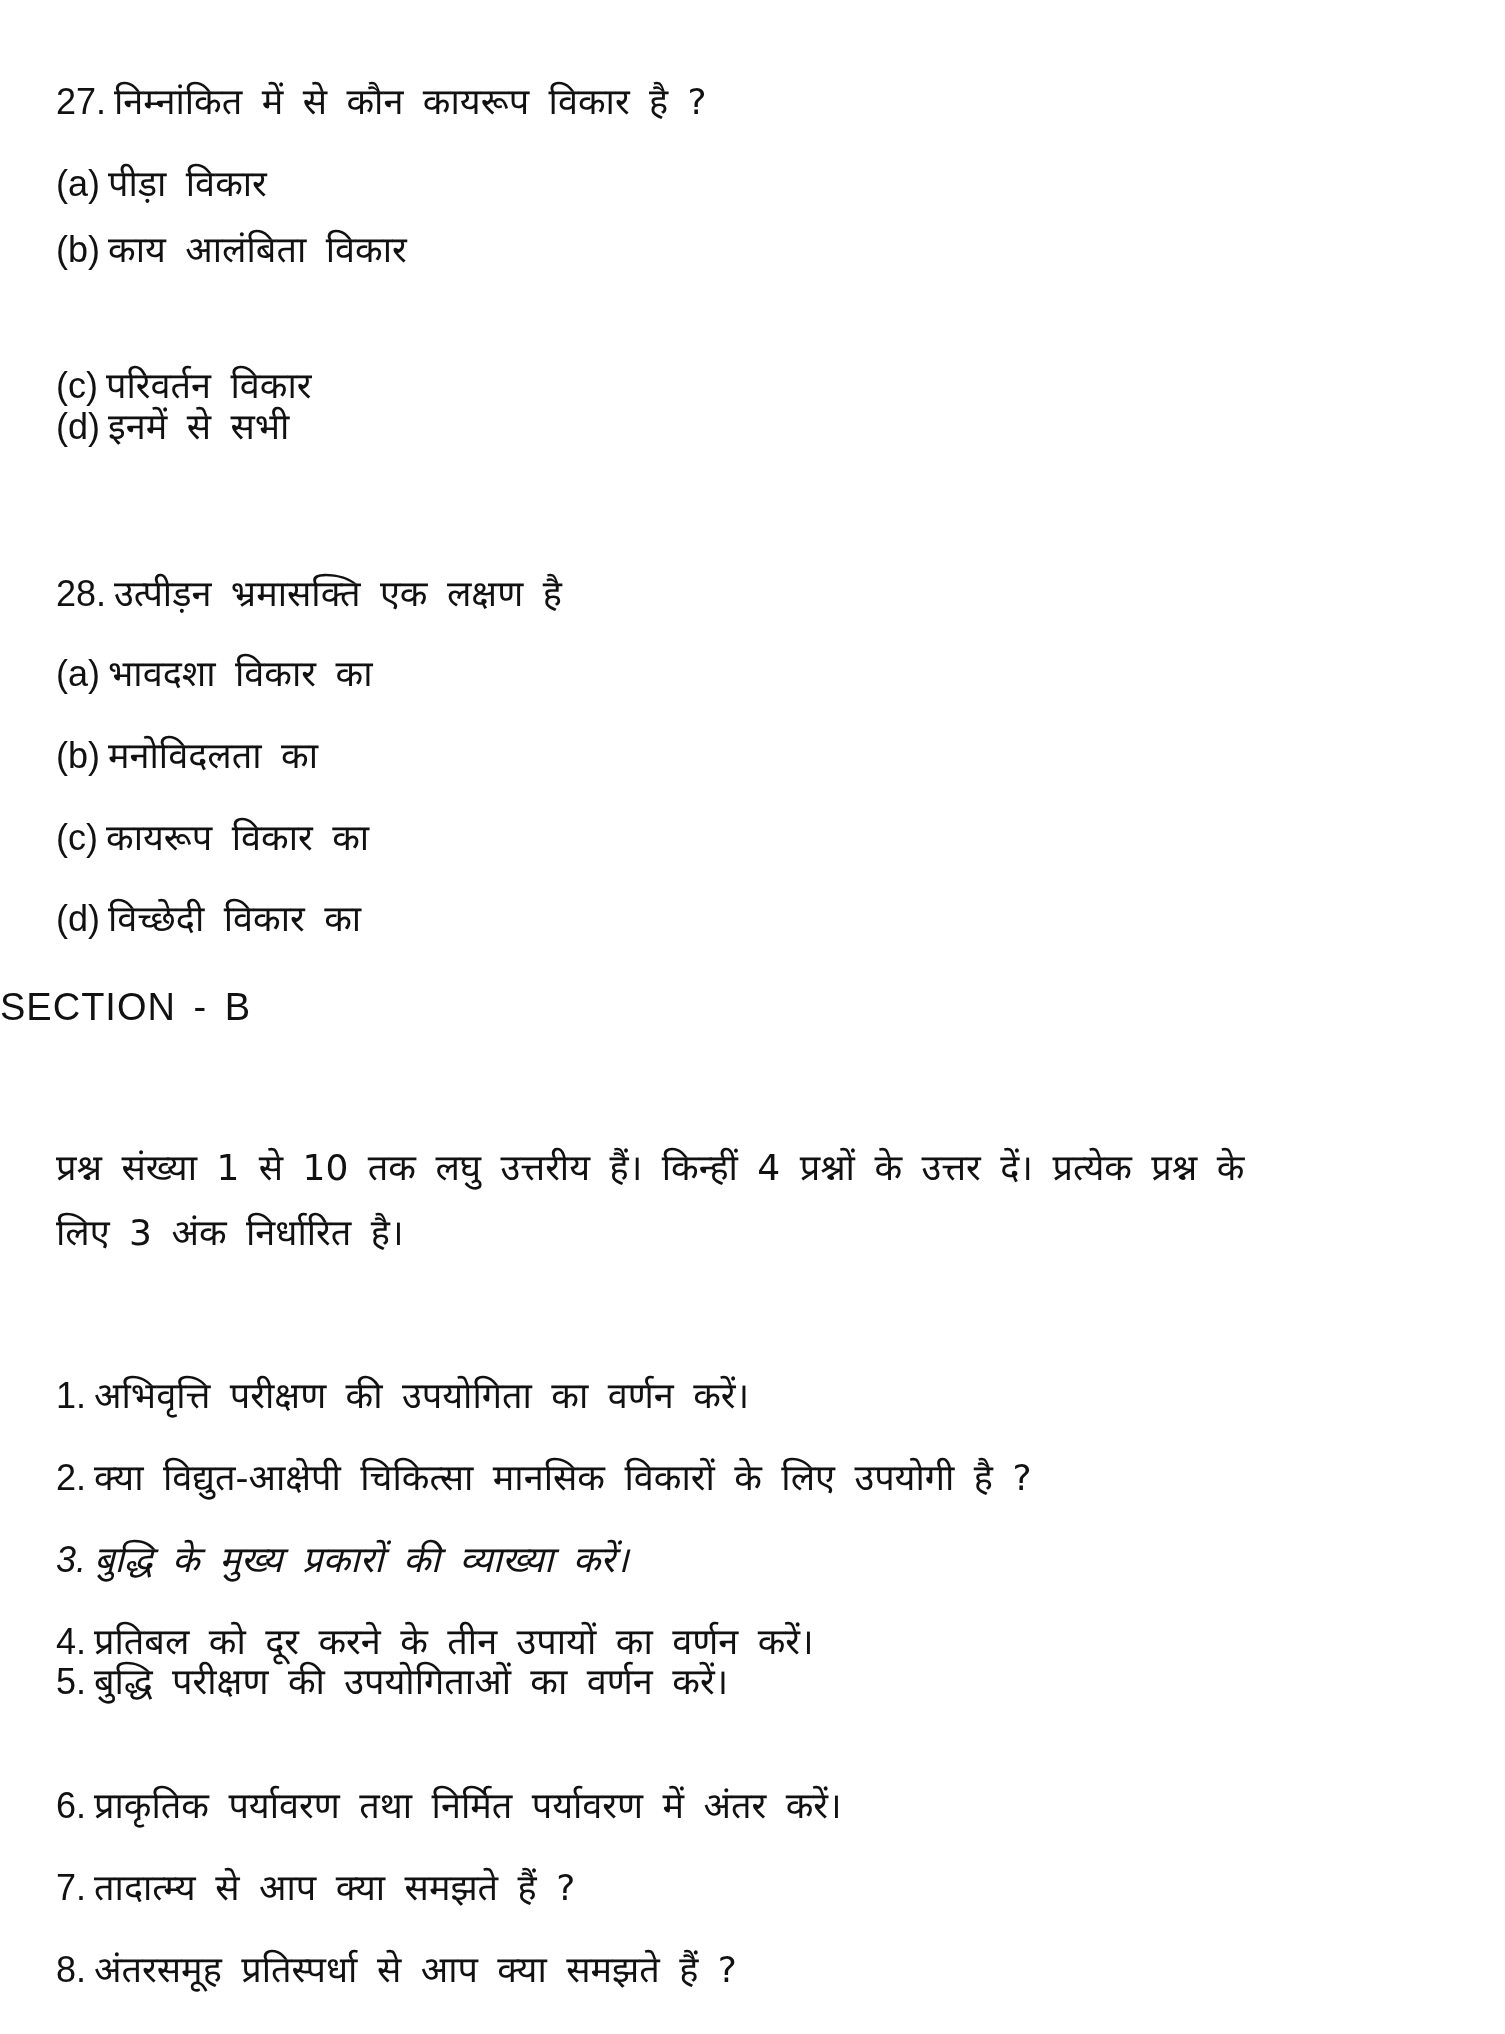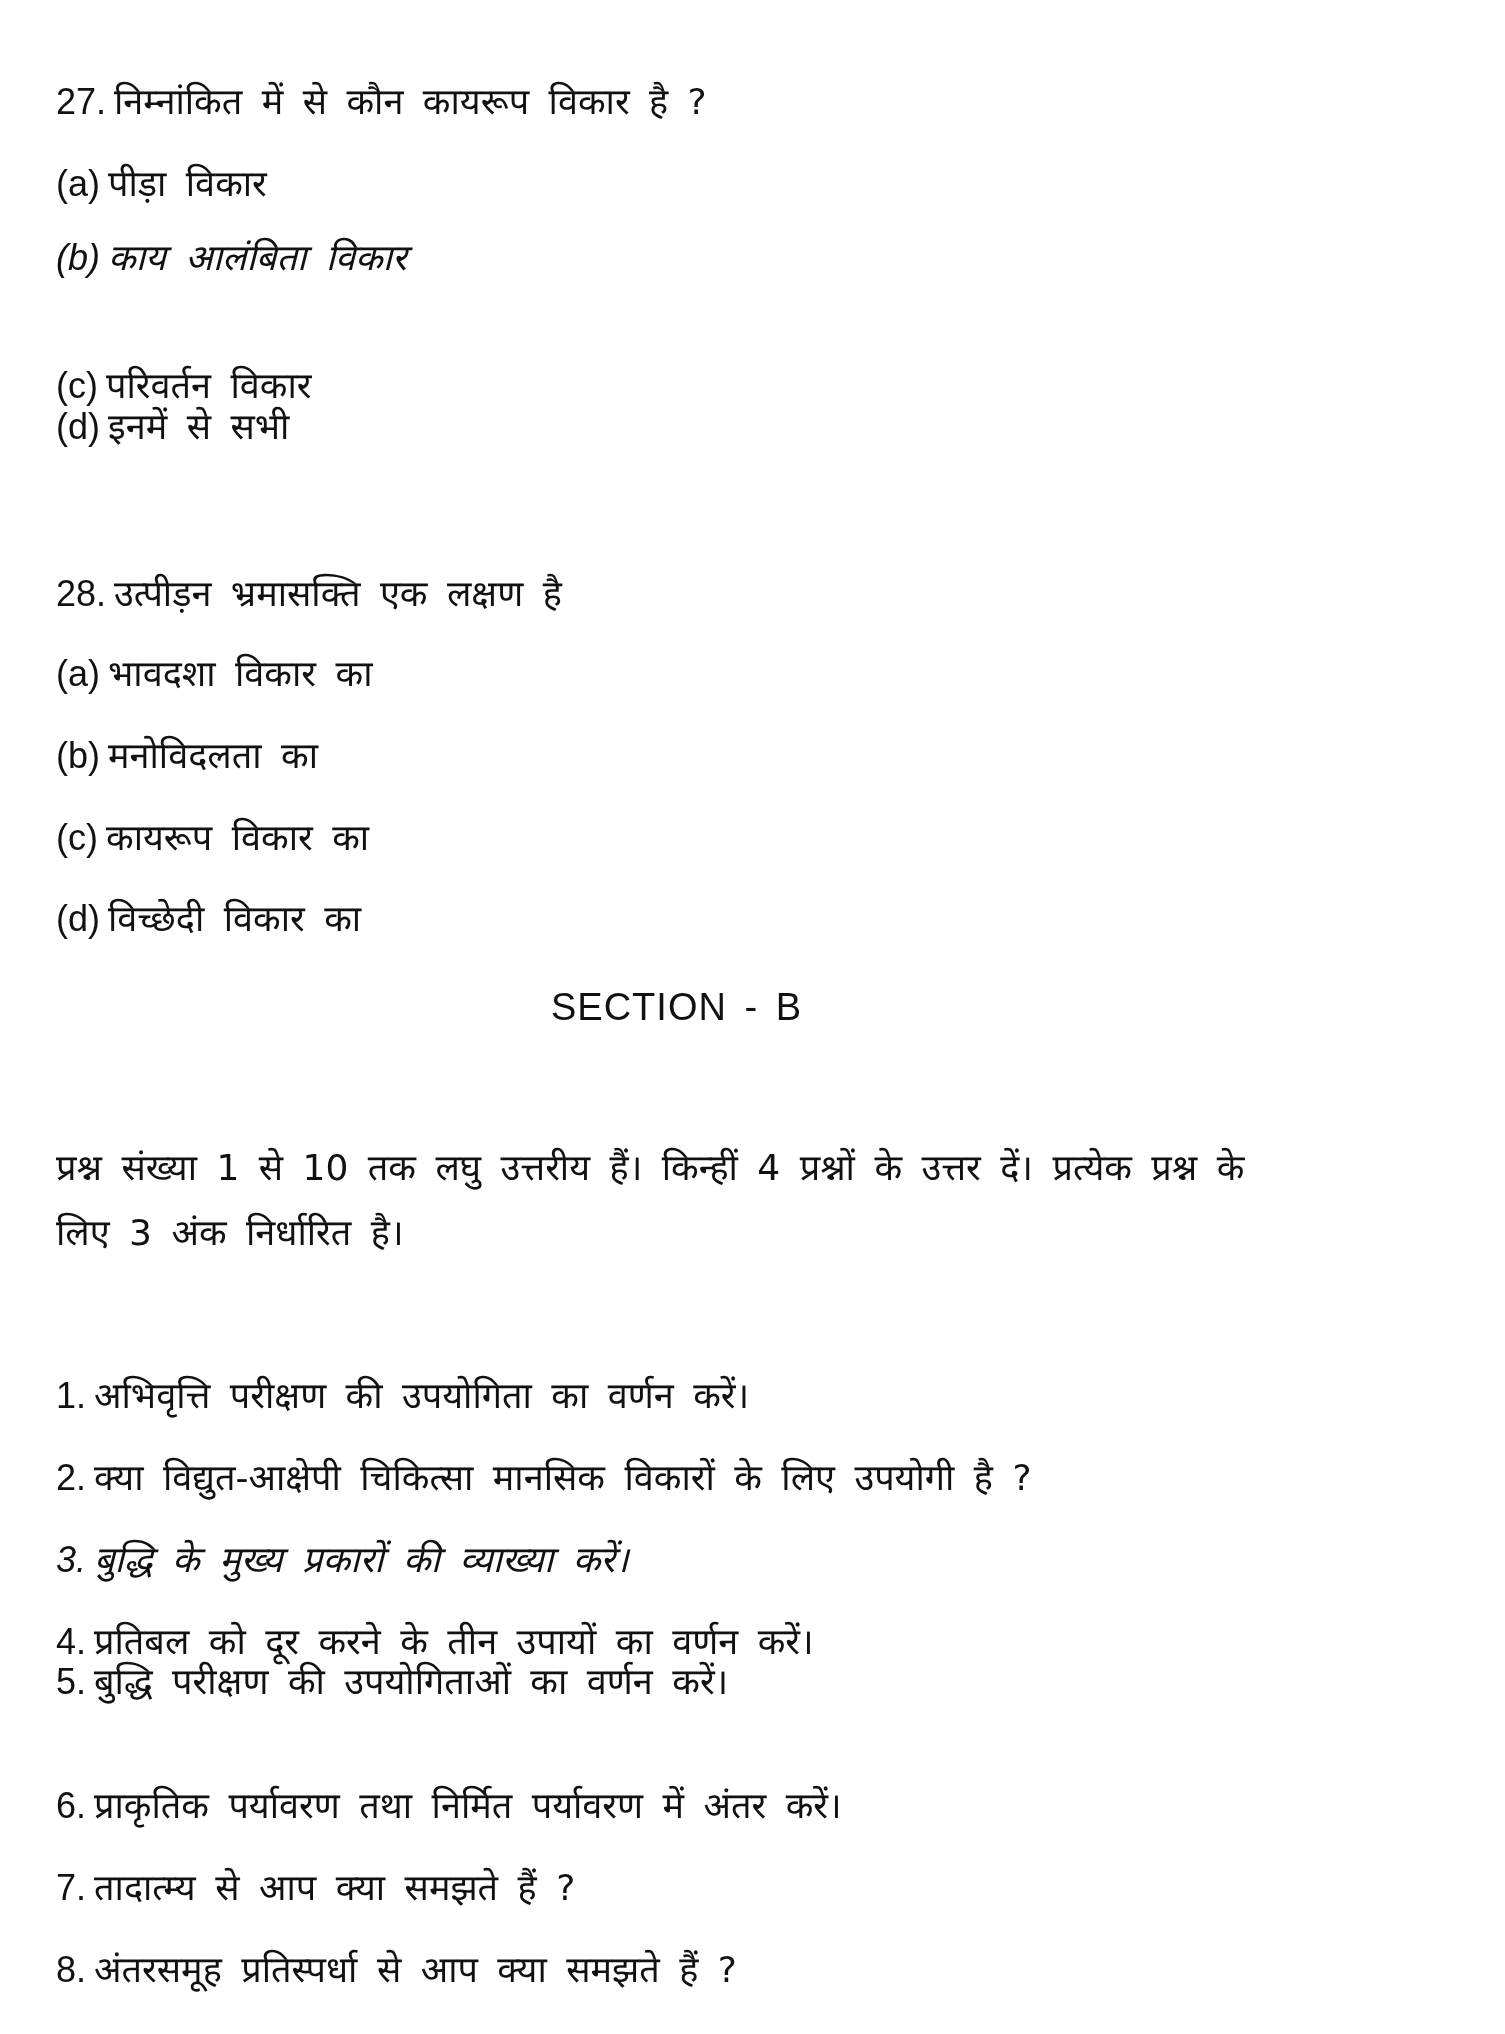--- a/index.html
+++ b/index.html
@@ -26,39 +26,38 @@
     }
     .line .num {
       font-family: "Liberation Sans", sans-serif;
       margin-right: 8px;
       text-align: center;
     }
     .section-heading {
       position: absolute;
       left: 0;
       width: 1353px;
-      text-align: center;
       font-family: "Liberation Sans", sans-serif;
       font-size: 38px;
       line-height: 1;
       letter-spacing: 1px;
       word-spacing: 6px;
       color: #111111;
     }
   </style>
 </head>
 <body>
 
 <div class="line" style="top:84px;">
   <span class="num">27.</span><span>निम्नांकित में से कौन कायरूप विकार है ?</span>
 </div>
 <div class="line" style="top:166px;">
   <span class="num">(a)</span><span>पीड़ा विकार</span>
 </div>
-<div class="line" style="top:240px;font-style:italic;">
+<div class="line" style="top:232px;">
   <span class="num">(b)</span><span>काय आलंबिता विकार</span>
 </div>
 <div class="line" style="top:328px;margin-top:40px;">
   <span class="num">(c)</span><span>परिवर्तन विकार</span>
 </div>
 <div class="line" style="top:409px;">
   <span class="num">(d)</span><span>इनमें से सभी</span>
 </div>
 
 <div class="line" style="top:576px;">

